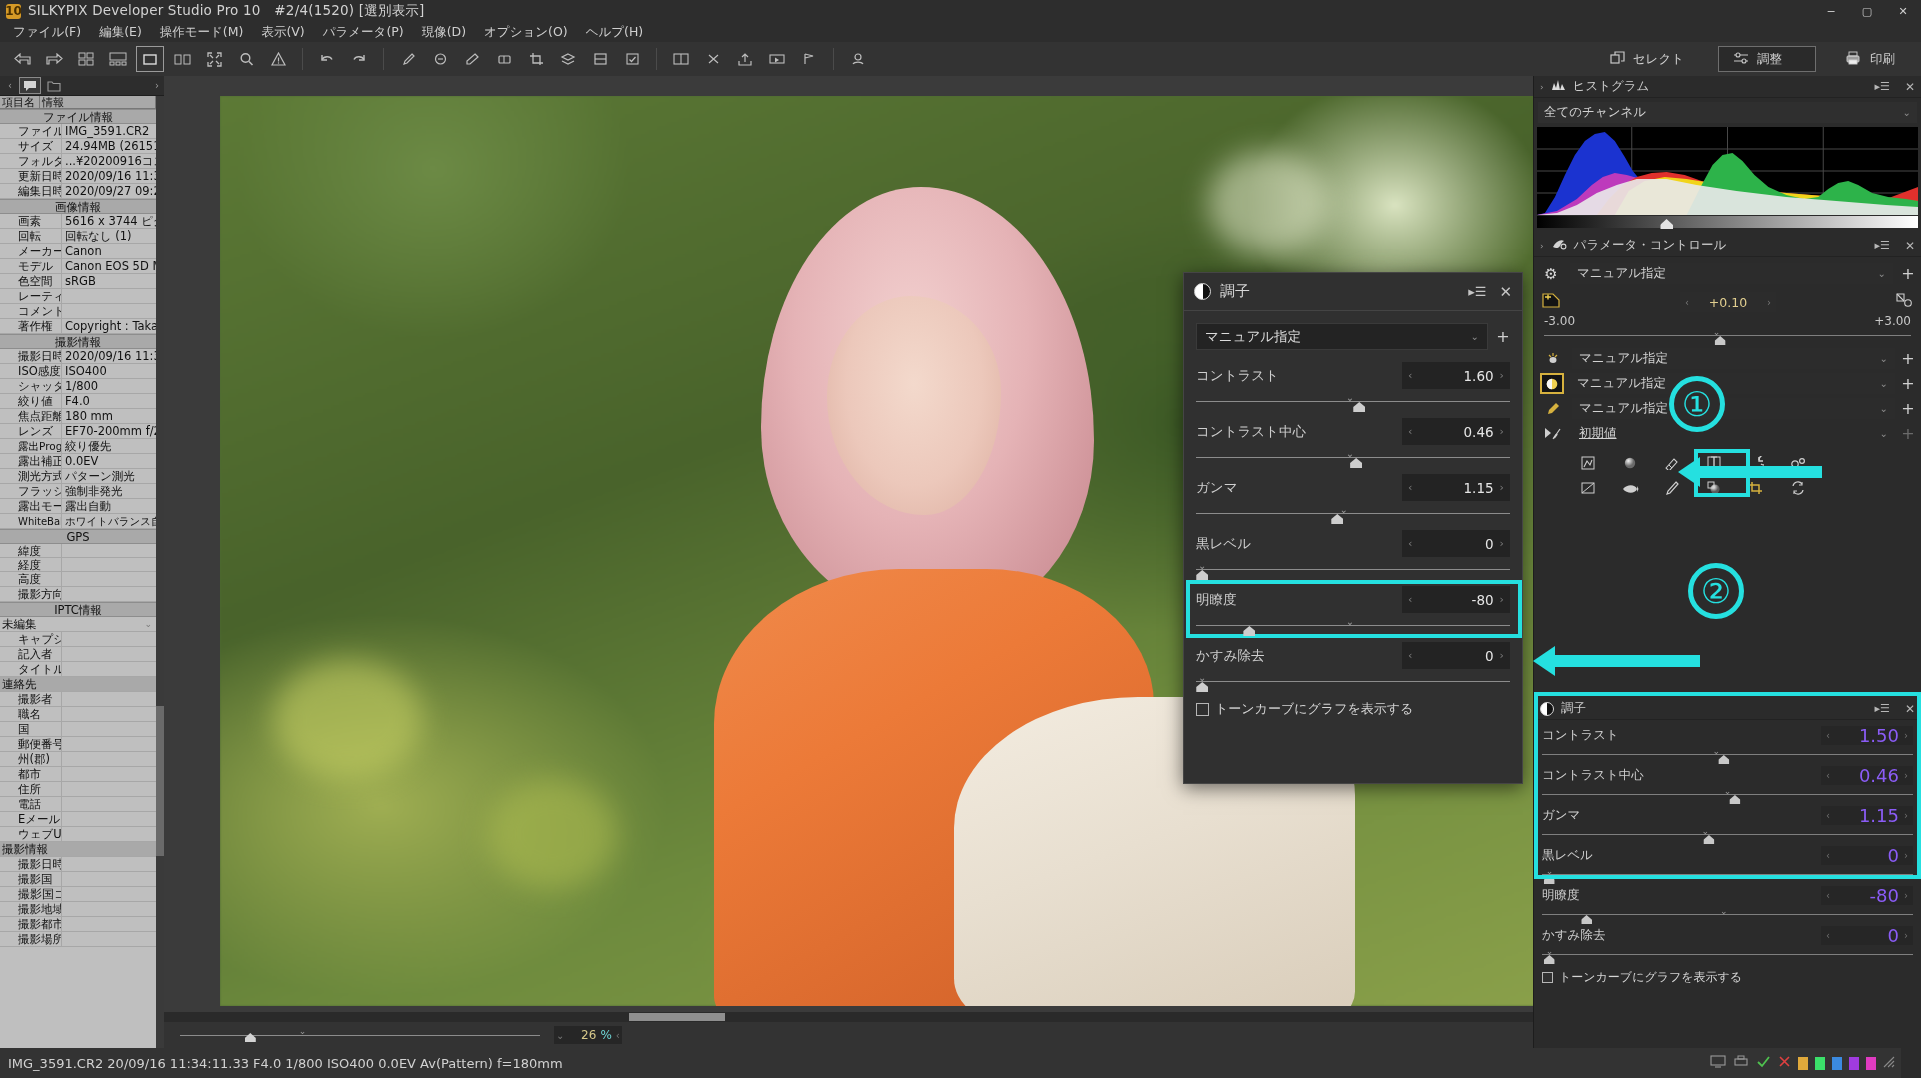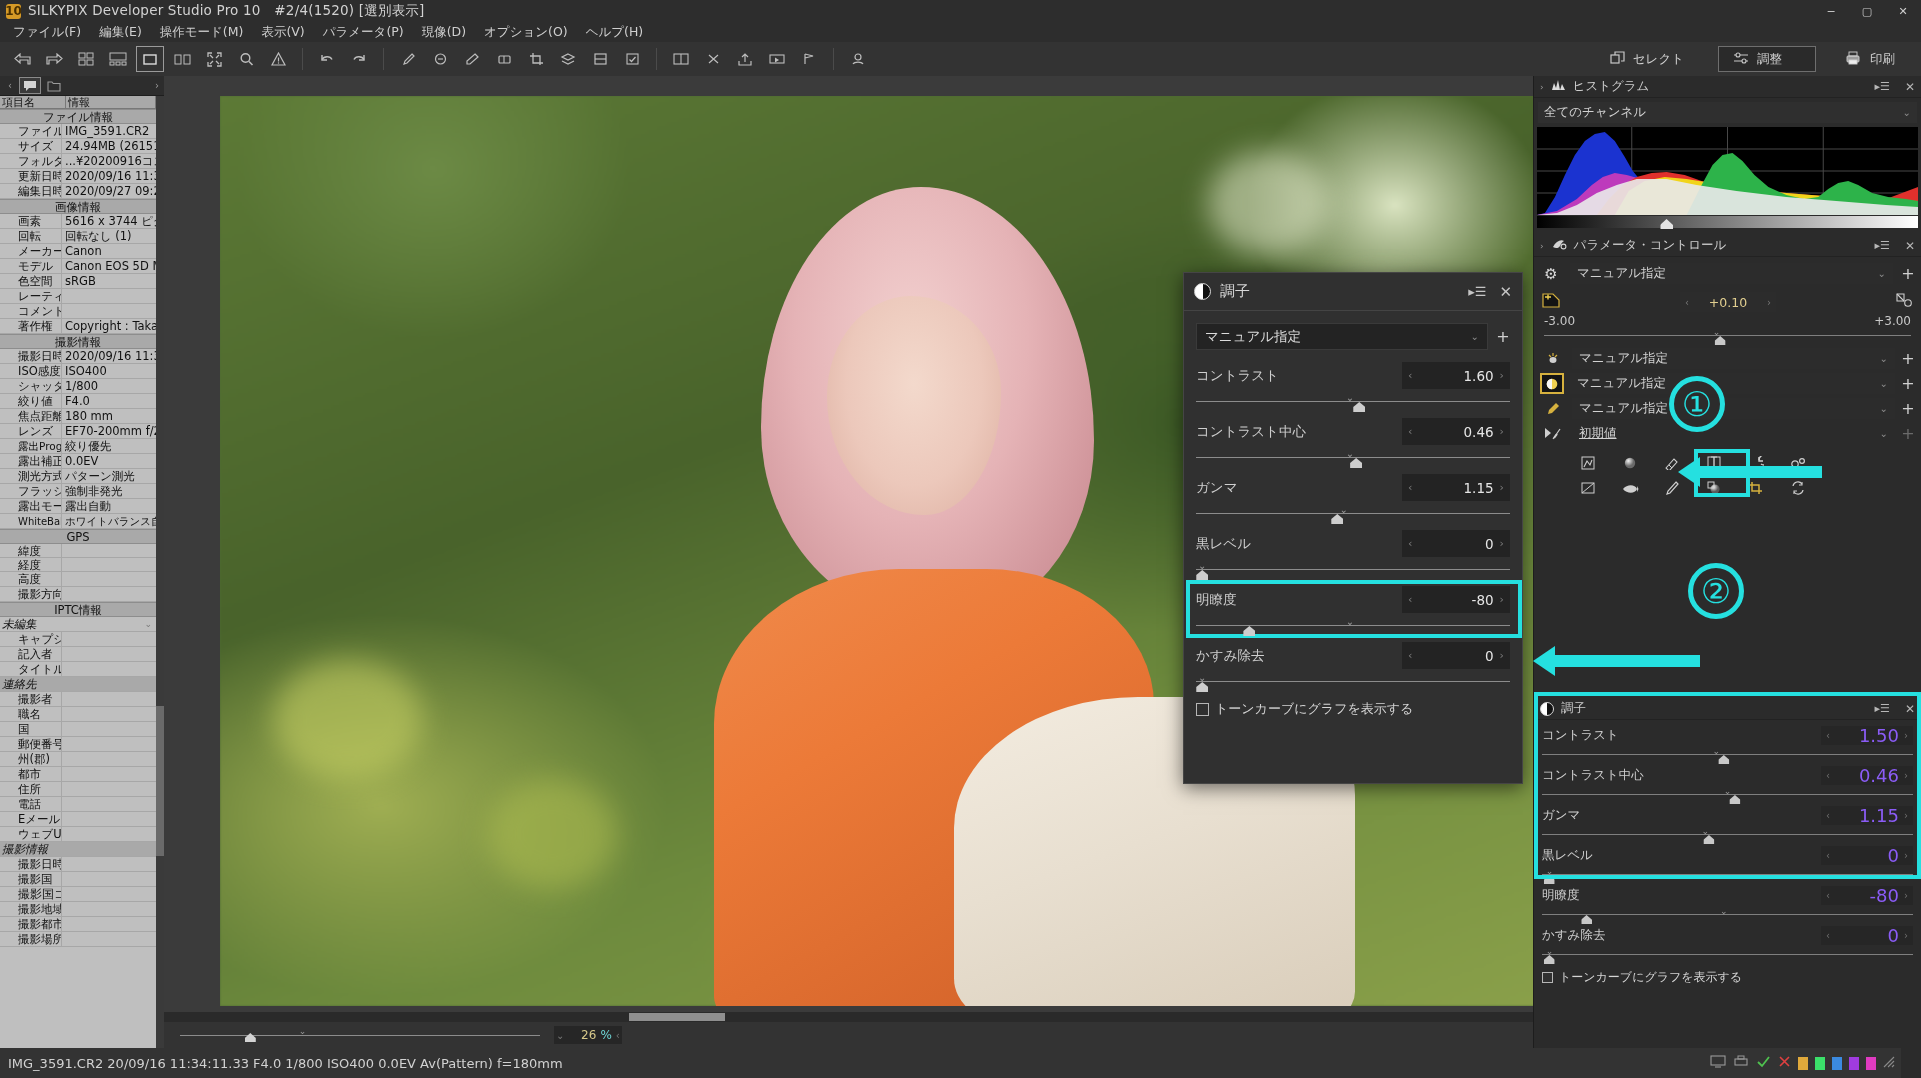--- a/index.html
+++ b/index.html
@@ -52,33 +52,33 @@
     justify-content:center; color:#b5b5b5; }
   .lp-tab.sel { border:1px solid #8a8a8a; background:#3a3a3a; }
   .lp-arrow { width:14px; color:#9a9a9a; display:flex; justify-content:center;
     font-size:10px; }
   .lp-table { position:absolute; left:0; top:20px; right:8px; bottom:0;
     background:#bfbfbf; overflow:hidden; }
   .lp-hdr { display:flex; height:13px; background:#a9a9a9; color:#111;
     font-size:11px; border-bottom:1px solid #787878; }
   .lp-hdr div { padding-left:2px; border-right:1px solid #787878;
     line-height:13px; }
-  .lp-hdr .c1 { width:66px; } .lp-hdr .c2 { flex:1; }
+  .lp-hdr .c1 { width:40px; } .lp-hdr .c2 { flex:1; }
   .lp-row { display:flex; height:15px; font-size:11.5px; color:#101010;
     border-bottom:1px solid #a7a7a7; align-items:center; }
   .lp-row .c1 { width:62px; padding-left:18px; border-right:1px solid #a7a7a7;
     overflow:hidden; white-space:nowrap; line-height:15px; }
   .lp-row .c2 { flex:1; padding-left:3px; overflow:hidden; white-space:nowrap;
     line-height:15px; }
   .lp-sec { height:15px; background:#a9a9a9; color:#101010; font-size:11.5px;
     text-align:center; line-height:15px; border-bottom:1px solid #8d8d8d;
     border-top:1px solid #8d8d8d; }
   .lp-wide { height:15px; background:#bfbfbf; color:#101010; font-size:11.5px;
     padding-left:2px; line-height:15px; border-bottom:1px solid #a7a7a7;
-    position:relative;font-style:italic; }
+    position:relative; }
   .lp-wide .cv { position:absolute; right:4px; top:0; color:#7a7a7a;
     font-size:9px; }
   .lp-scroll { position:absolute; right:0; top:20px; width:8px; bottom:0;
     background:#3a3a3a; }
   .lp-thumb { position:absolute; left:0; width:8px; background:#6a6a6a; }
 
   
   .canvasarea { position:absolute; left:164px; top:76px; right:388px;
     bottom:30px; background:#3b3b3b; }
   .photo { position:absolute; left:56px; top:20px; width:1335px; height:910px;

